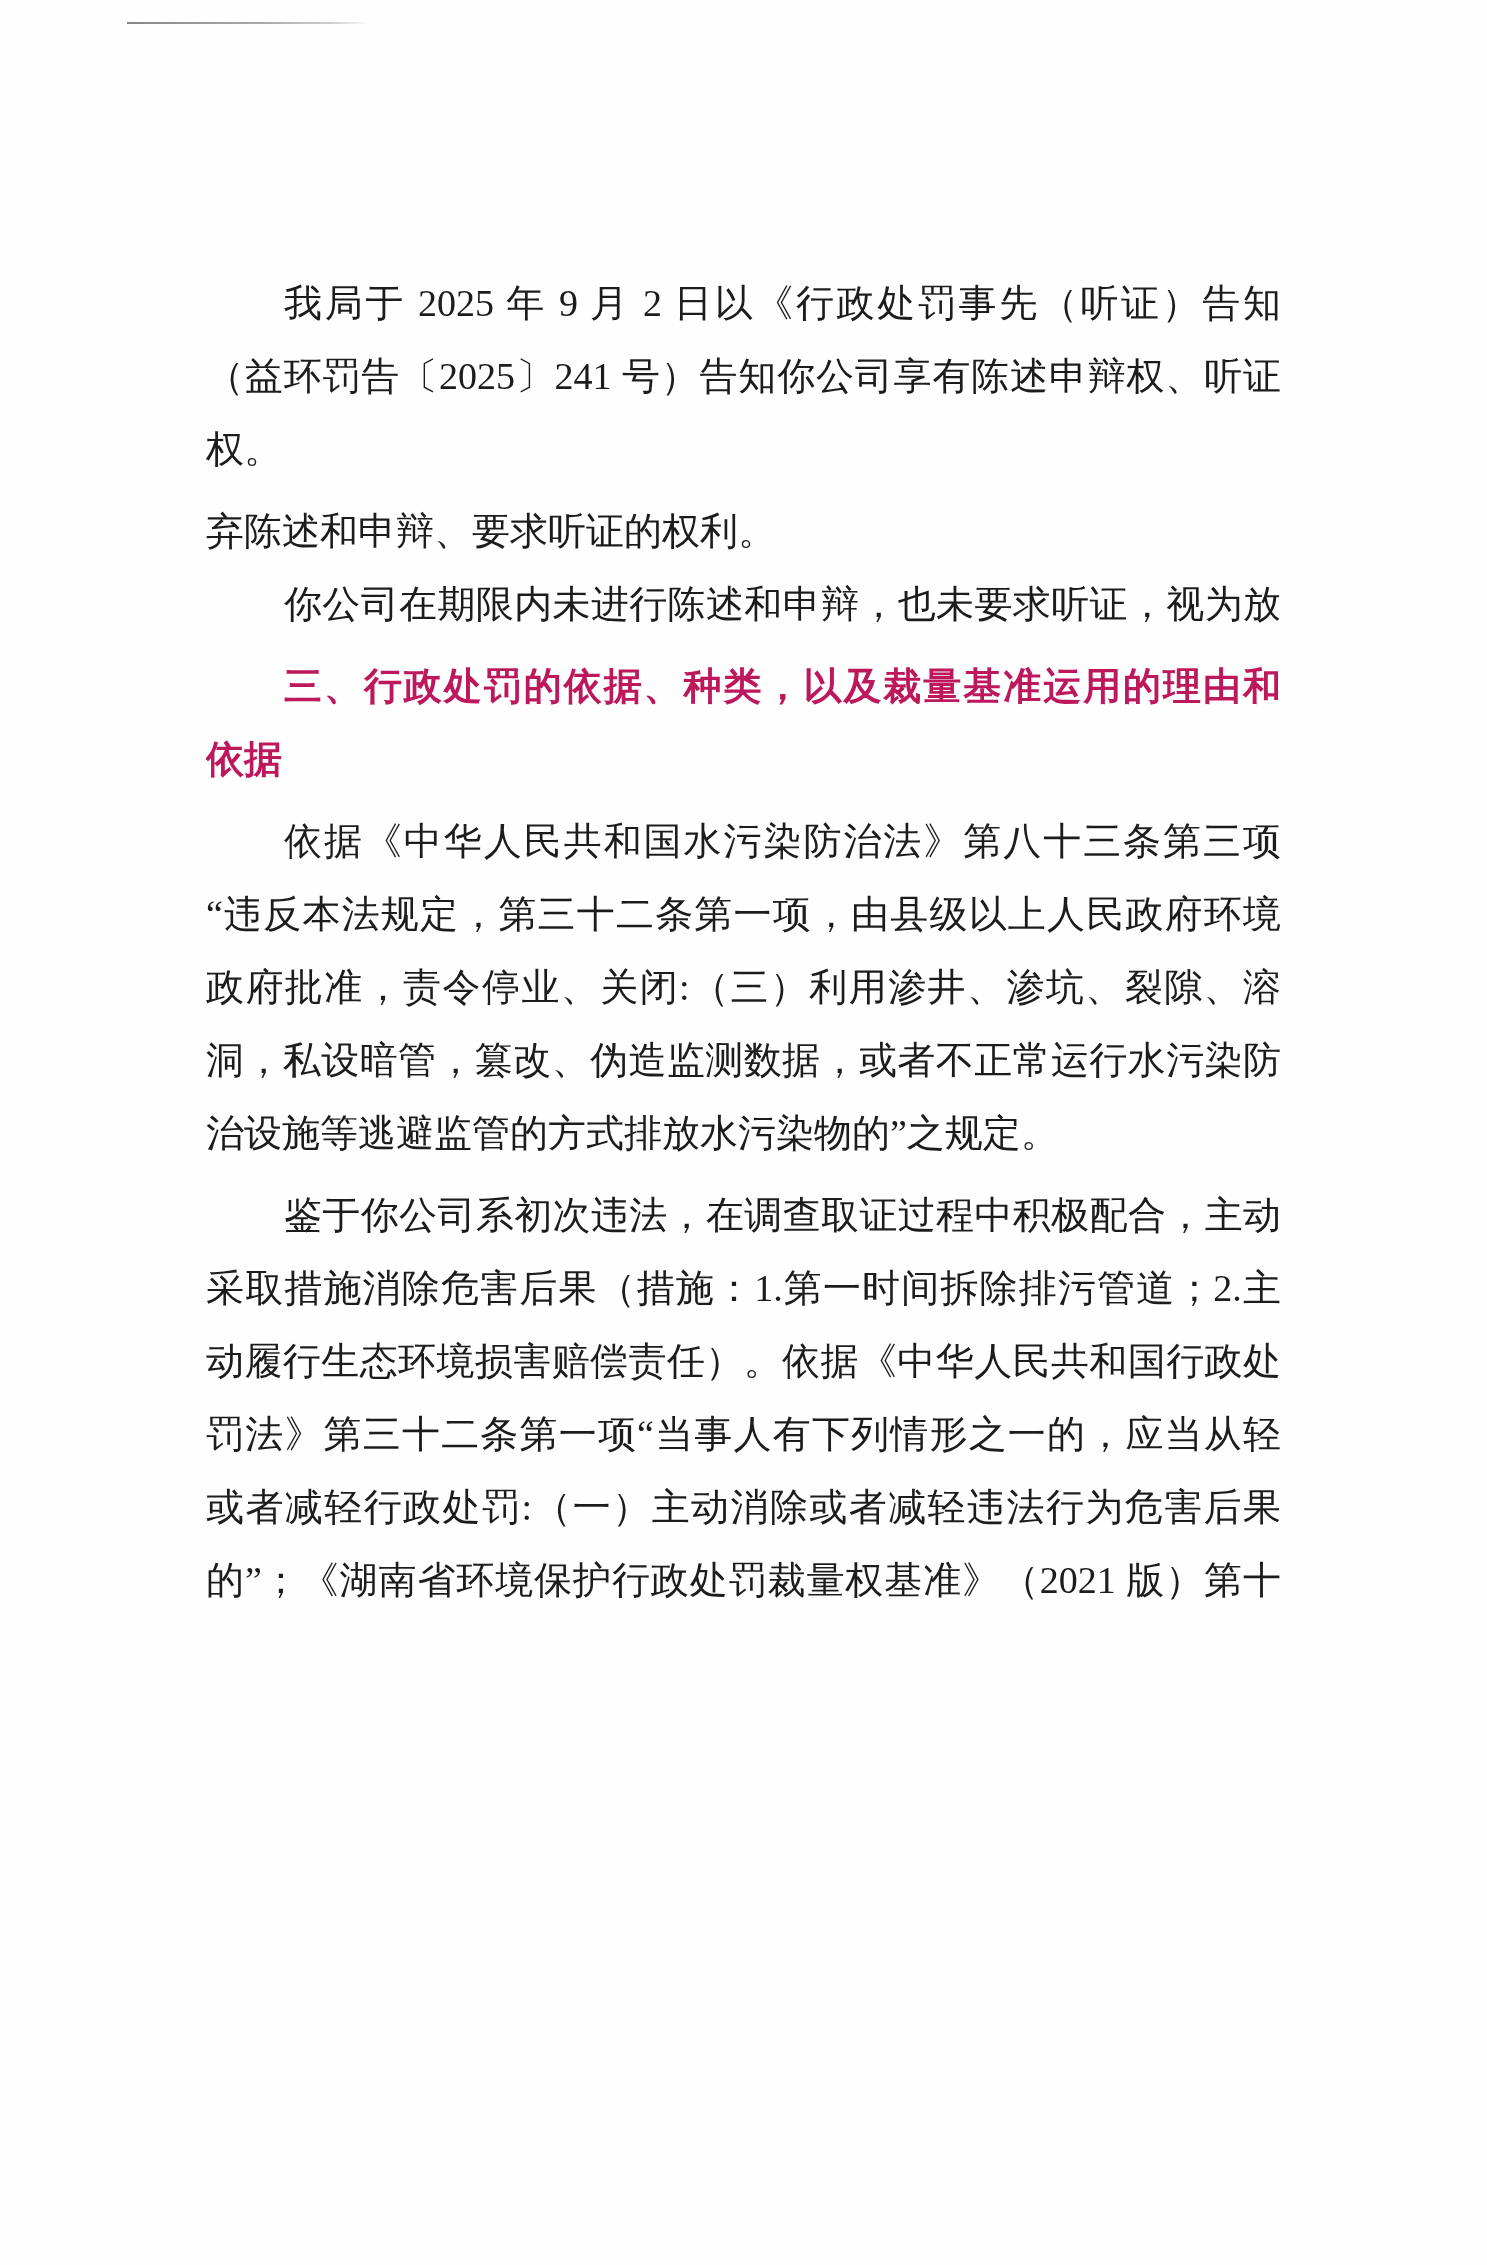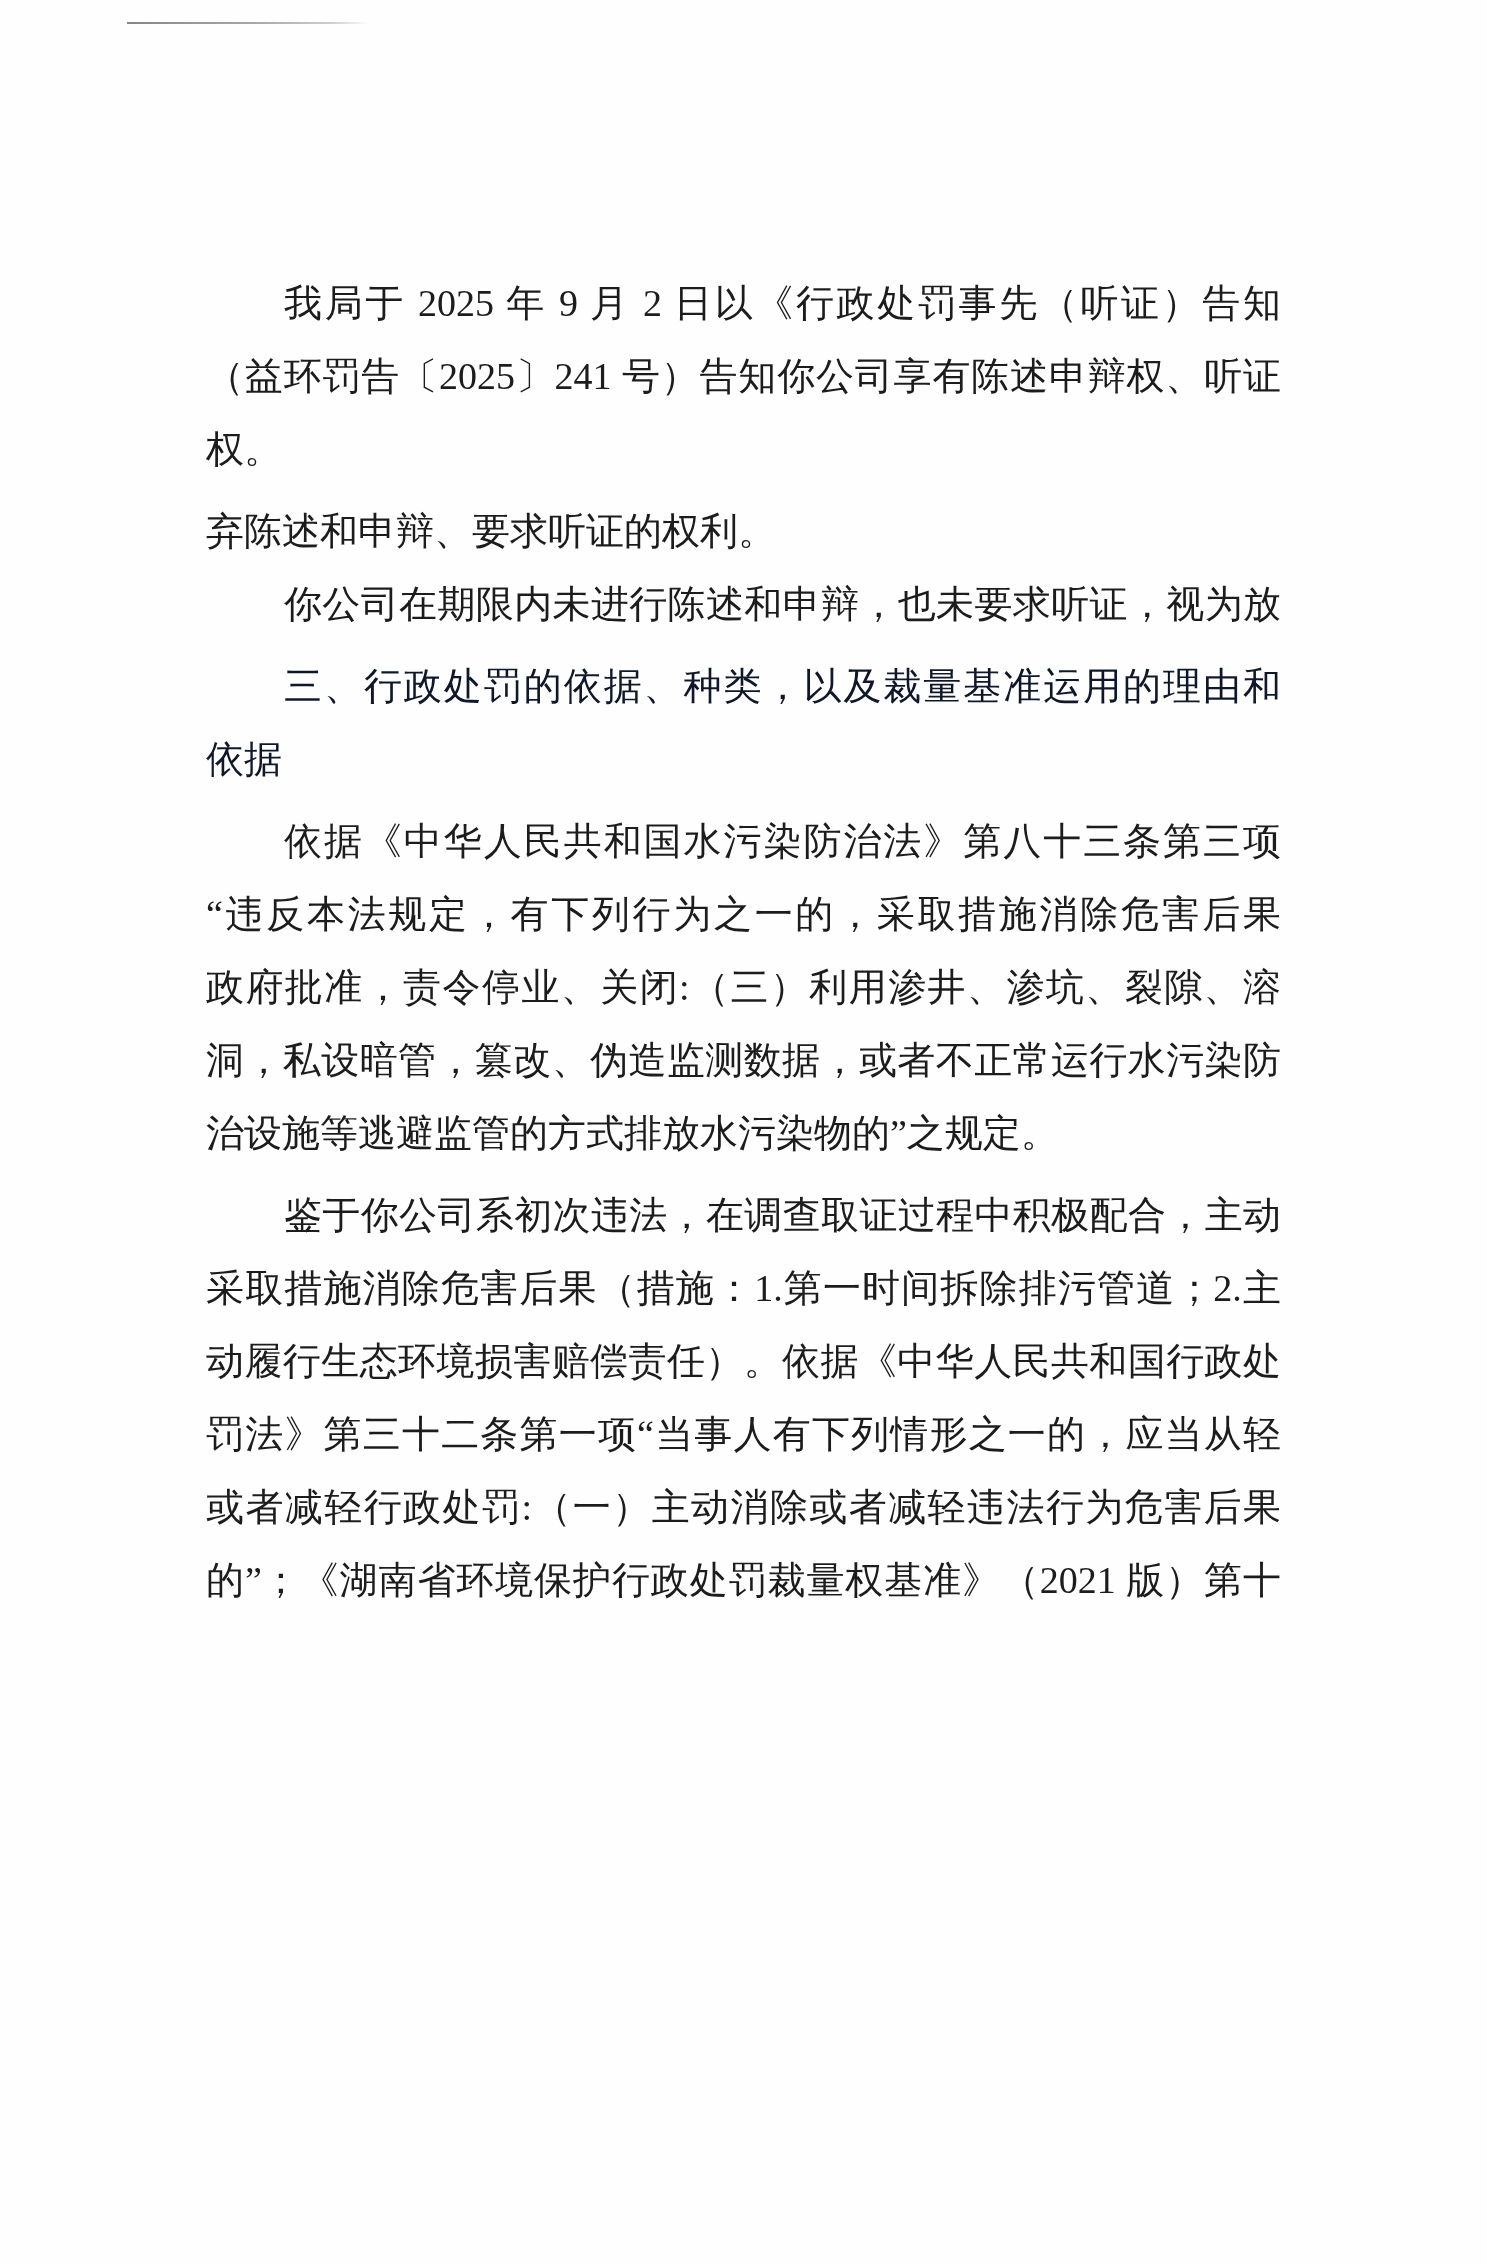--- a/index.html
+++ b/index.html
@@ -39,22 +39,22 @@
     overflow: hidden;
   }
   .line.end {
     text-align: left;
     text-align-last: left;
   }
   .line.indent {
     text-indent: 78px;
   }
   .para.heading .line {
-    font-weight: normal;
-    color: #0f172a;
+    font-weight: bold;
+    color: #be185d;
   }
 </style>
 </head>
 <body>
 
 <div class="scan-line"></div>
 
 <div class="doc">
 
   <div class="para">
@@ -68,21 +68,21 @@
     <div class="line indent">你公司在期限内未进行陈述和申辩，也未要求听证，视为放</div>
   </div>
 
   <div class="para heading">
     <div class="line indent">三、行政处罚的依据、种类，以及裁量基准运用的理由和</div>
     <div class="line end">依据</div>
   </div>
 
   <div class="para">
     <div class="line indent">依据《中华人民共和国水污染防治法》第八十三条第三项</div>
-    <div class="line">“违反本法规定，有下列行为之一的，采取措施消除危害后果</div>
+    <div class="line">“违反本法规定，第三十二条第一项，由县级以上人民政府环境</div>
     <div class="line">政府批准，责令停业、关闭:（三）利用渗井、渗坑、裂隙、溶</div>
     <div class="line">洞，私设暗管，篡改、伪造监测数据，或者不正常运行水污染防</div>
     <div class="line end">治设施等逃避监管的方式排放水污染物的”之规定。</div>
   </div>
 
   <div class="para">
     <div class="line indent">鉴于你公司系初次违法，在调查取证过程中积极配合，主动</div>
     <div class="line">采取措施消除危害后果（措施：1.第一时间拆除排污管道；2.主</div>
     <div class="line">动履行生态环境损害赔偿责任）。依据《中华人民共和国行政处</div>
     <div class="line">罚法》第三十二条第一项“当事人有下列情形之一的，应当从轻</div>

